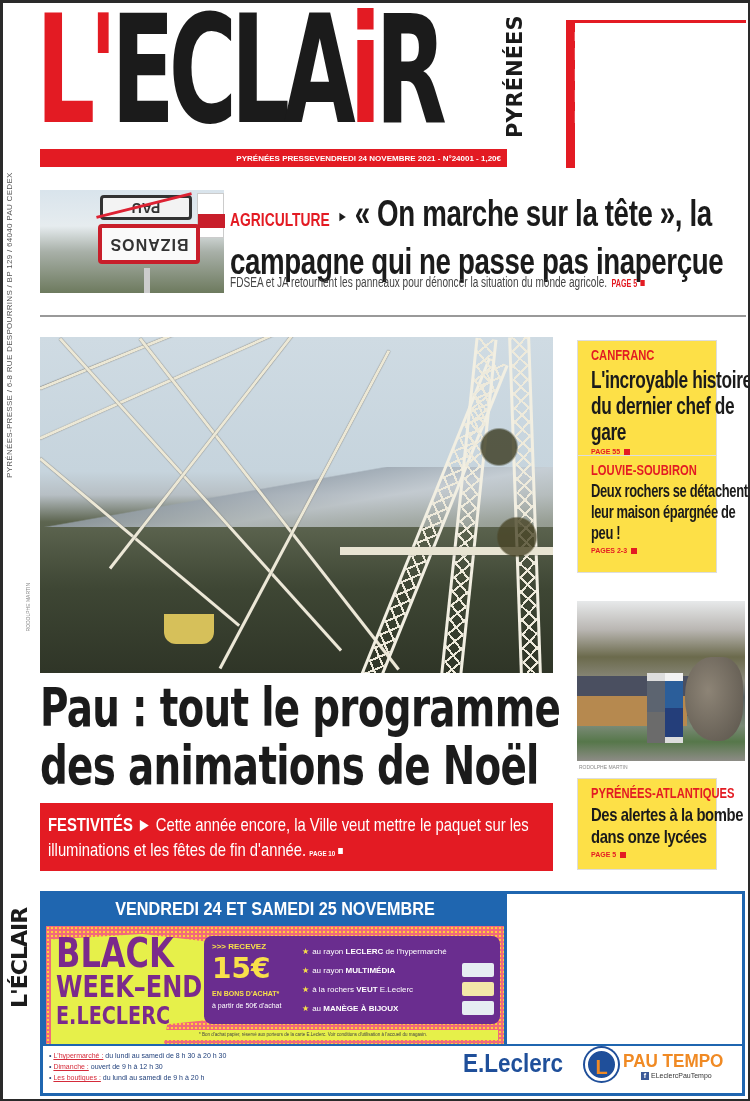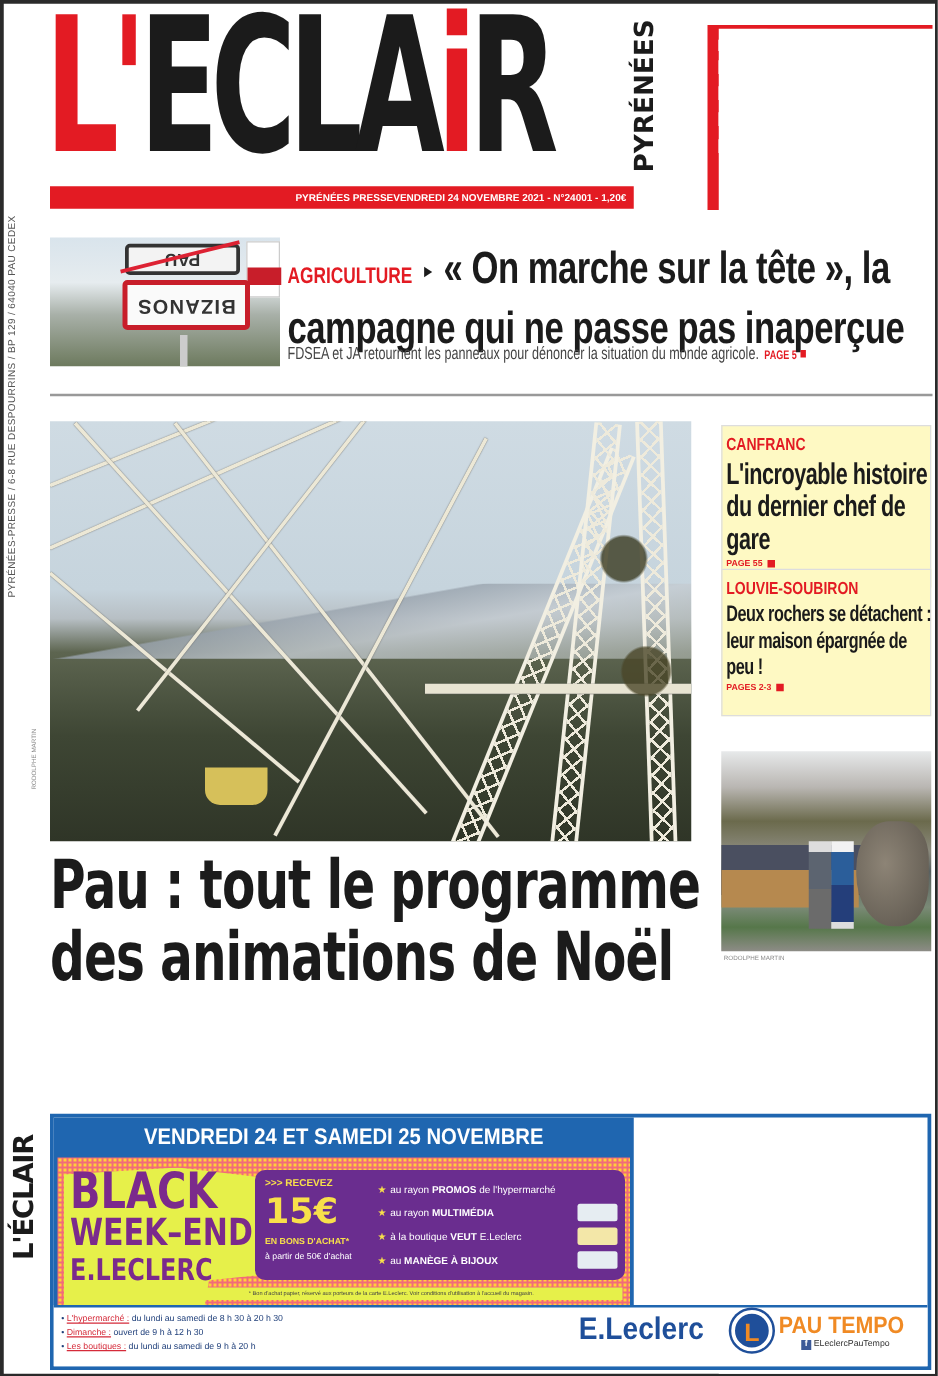--- a/index.html
+++ b/index.html
@@ -41,21 +41,21 @@
 .truss{position:absolute;width:22px;background:repeating-linear-gradient(45deg,#eeeadb 0 2px,transparent 2px 10px),repeating-linear-gradient(-45deg,#eeeadb 0 2px,transparent 2px 10px);border-left:3px solid #f2efe2;border-right:3px solid #f2efe2;transform-origin:bottom center}
 .gondola{position:absolute;left:124px;top:277px;width:50px;height:30px;background:#d6c05a;border-radius:0 0 12px 12px}
 .trees{position:absolute;right:0;top:20px;width:90px;height:300px;background:radial-gradient(circle at 40% 30%,#3a3a20 0 8%,transparent 9%),radial-gradient(circle at 60% 60%,#4a4628 0 10%,transparent 11%);opacity:.8}
 .credit{left:22px;top:580px;writing-mode:vertical-rl;transform:rotate(180deg);font-size:5px;color:#888}
 .main-head{left:37px;top:676px;font-weight:900;font-family:"DejaVu Sans",sans-serif;font-size:54px;line-height:58px;color:#1b1b1b;transform:scaleX(.72);transform-origin:left top;white-space:nowrap;letter-spacing:-1px}
 .festbox{left:37px;top:800px;width:513px;height:68px;background:#e31b23;color:#fff;padding:9px 8px}
 .festbox .txt{font-size:19px;line-height:25px;transform:scaleX(.78);transform-origin:left top;width:650px}
 .festbox .k{font-weight:bold}
 .festbox .pg{font-size:8px;font-weight:bold;margin-left:4px}
 
-.rbox{position:absolute;left:574px;width:168px;background:#fef9c3;border:1px solid #ddd;padding:6px 3px}
+.rbox{position:absolute;left:574px;width:140px;background:#fde047;border:1px solid #ddd;padding:6px 13px}
 .rbox .k{color:#e31b23;font-weight:bold;font-size:14px;transform:scaleX(.8);transform-origin:left;white-space:nowrap}
 .rbox .t{font-weight:bold;color:#1b1b1b;transform-origin:left top;letter-spacing:-.5px}
 .rbox .p{color:#e31b23;font-size:7px;font-weight:bold;margin-top:3px}
 .canf .t{font-size:24px;line-height:26px;transform:scaleX(.72);width:230px;margin-top:4px}
 .louv .t{font-size:18px;line-height:21px;transform:scaleX(.72);width:230px;margin-top:3px}
 .pyre .t{font-size:19px;line-height:22px;transform:scaleX(.78);width:215px;margin-top:3px}
 .rimg{left:574px;top:598px;width:168px;height:160px;background:linear-gradient(180deg,#e7e9ea 0%,#b9b6b2 18%,#6b6a4c 35%,#8b8a7d 50%,#596060 60%,#7a8a76 78%,#56774a 88%,#8d8c86 100%);overflow:hidden}
 .house{position:absolute;left:0;top:65px;width:115px;height:50px;background:#4a4f60;clip-path:polygon(0 20%,100% 20%,100% 100%,0 100%)}
 .house2{position:absolute;left:0;top:95px;width:110px;height:30px;background:#b6894f}
 .rock{position:absolute;left:108px;top:56px;width:58px;height:84px;background:radial-gradient(ellipse at 40% 40%,#8d8476,#5a544b);border-radius:45% 35% 40% 50%}
@@ -154,60 +154,72 @@
     <div class="spoke" style="left:300px;top:210px;width:213px;height:8px;background:#e8e4d2"></div>
     <div class="gondola"></div>
     <div class="trees"></div>
   </div>
   <div class="abs credit">RODOLPHE MARTIN</div>
 
   <div class="abs main-head">
     <div>Pau : tout le programme</div>
     <div>des animations de Noël</div>
   </div>
+  <div class="abs festbox">
+    <div class="txt">
+      <span class="k">FESTIVITÉS</span>
+      <span>►</span>
+      <span>Cette année encore, la Ville veut mettre le paquet sur les illuminations et les fêtes de fin d'année.</span><span class="pg">PAGE 10</span><span class="sq"></span>
+    </div>
+  </div>
 
   <div class="rbox canf" style="top:337px;height:130px">
     <div class="k">CANFRANC</div>
     <div class="t">L'incroyable histoire du dernier chef de gare</div>
     <div class="p"><span>PAGE 55</span><span class="sq r"></span></div>
   </div>
   <div class="rbox louv" style="top:452px;height:118px">
     <div class="k">LOUVIE-SOUBIRON</div>
     <div class="t">Deux rochers se détachent : leur maison épargnée de peu !</div>
     <div class="p"><span>PAGES 2-3</span><span class="sq r"></span></div>
   </div>
   <div class="abs rimg">
     <div class="house"></div>
     <div class="house2"></div>
     <div class="person1"></div>
     <div class="person2"></div>
     <div class="rock"></div>
   </div>
   <div class="abs rcredit">RODOLPHE MARTIN</div>
+  <div class="rbox pyre" style="top:775px;height:92px">
+    <div class="k">PYRÉNÉES-ATLANTIQUES</div>
+    <div class="t">Des alertes à la bombe dans onze lycées</div>
+    <div class="p"><span>PAGE 5</span><span class="sq r"></span></div>
+  </div>
 
   <div class="abs ad-logo"><span>L'ÉCLAIR</span></div>
   <div class="abs ad">
     <div class="ad-blue">
       <div class="ad-date">VENDREDI 24 ET SAMEDI 25 NOVEMBRE</div>
       <div class="ad-dots">
         <div class="ad-yellow"></div>
         <div class="ad-black">
           <div class="b1">BLACK</div>
           <div class="b2">WEEK–END</div>
           <div class="b3">E.LECLERC</div>
         </div>
         <div class="ad-purple">
           <div class="ad-rec">&gt;&gt;&gt; RECEVEZ</div>
           <div class="ad-15">15€</div>
           <div class="ad-bons">EN BONS D'ACHAT*</div>
           <div class="ad-min">à partir de 50€ d'achat</div>
           <div class="ad-list">
-            <div><span class="st">★</span><span>au rayon </span><b>PROMOS</b><span> de l'hypermarché</span></div>
+            <div><span class="st">★</span><span>au rayon </span><b>LECLERC</b><span> de l'hypermarché</span></div>
             <div><span class="st">★</span><span>au rayon </span><b>MULTIMÉDIA</b><span></span></div>
-            <div><span class="st">★</span><span>à la boutique </span><b>VEUT</b><span> E.Leclerc</span></div>
+            <div><span class="st">★</span><span>à la rochers </span><b>VEUT</b><span> E.Leclerc</span></div>
             <div><span class="st">★</span><span>au </span><b>MANÈGE À BIJOUX</b><span></span></div>
           </div>
           <div class="ad-badge" style="top:27px"></div>
           <div class="ad-badge" style="top:46px;background:#f3e7a8"></div>
           <div class="ad-badge" style="top:65px"></div>
         </div>
         <div class="ad-note">* Bon d'achat papier, réservé aux porteurs de la carte E.Leclerc. Voir conditions d'utilisation à l'accueil du magasin.</div>
       </div>
     </div>
     <div class="ad-foot">

